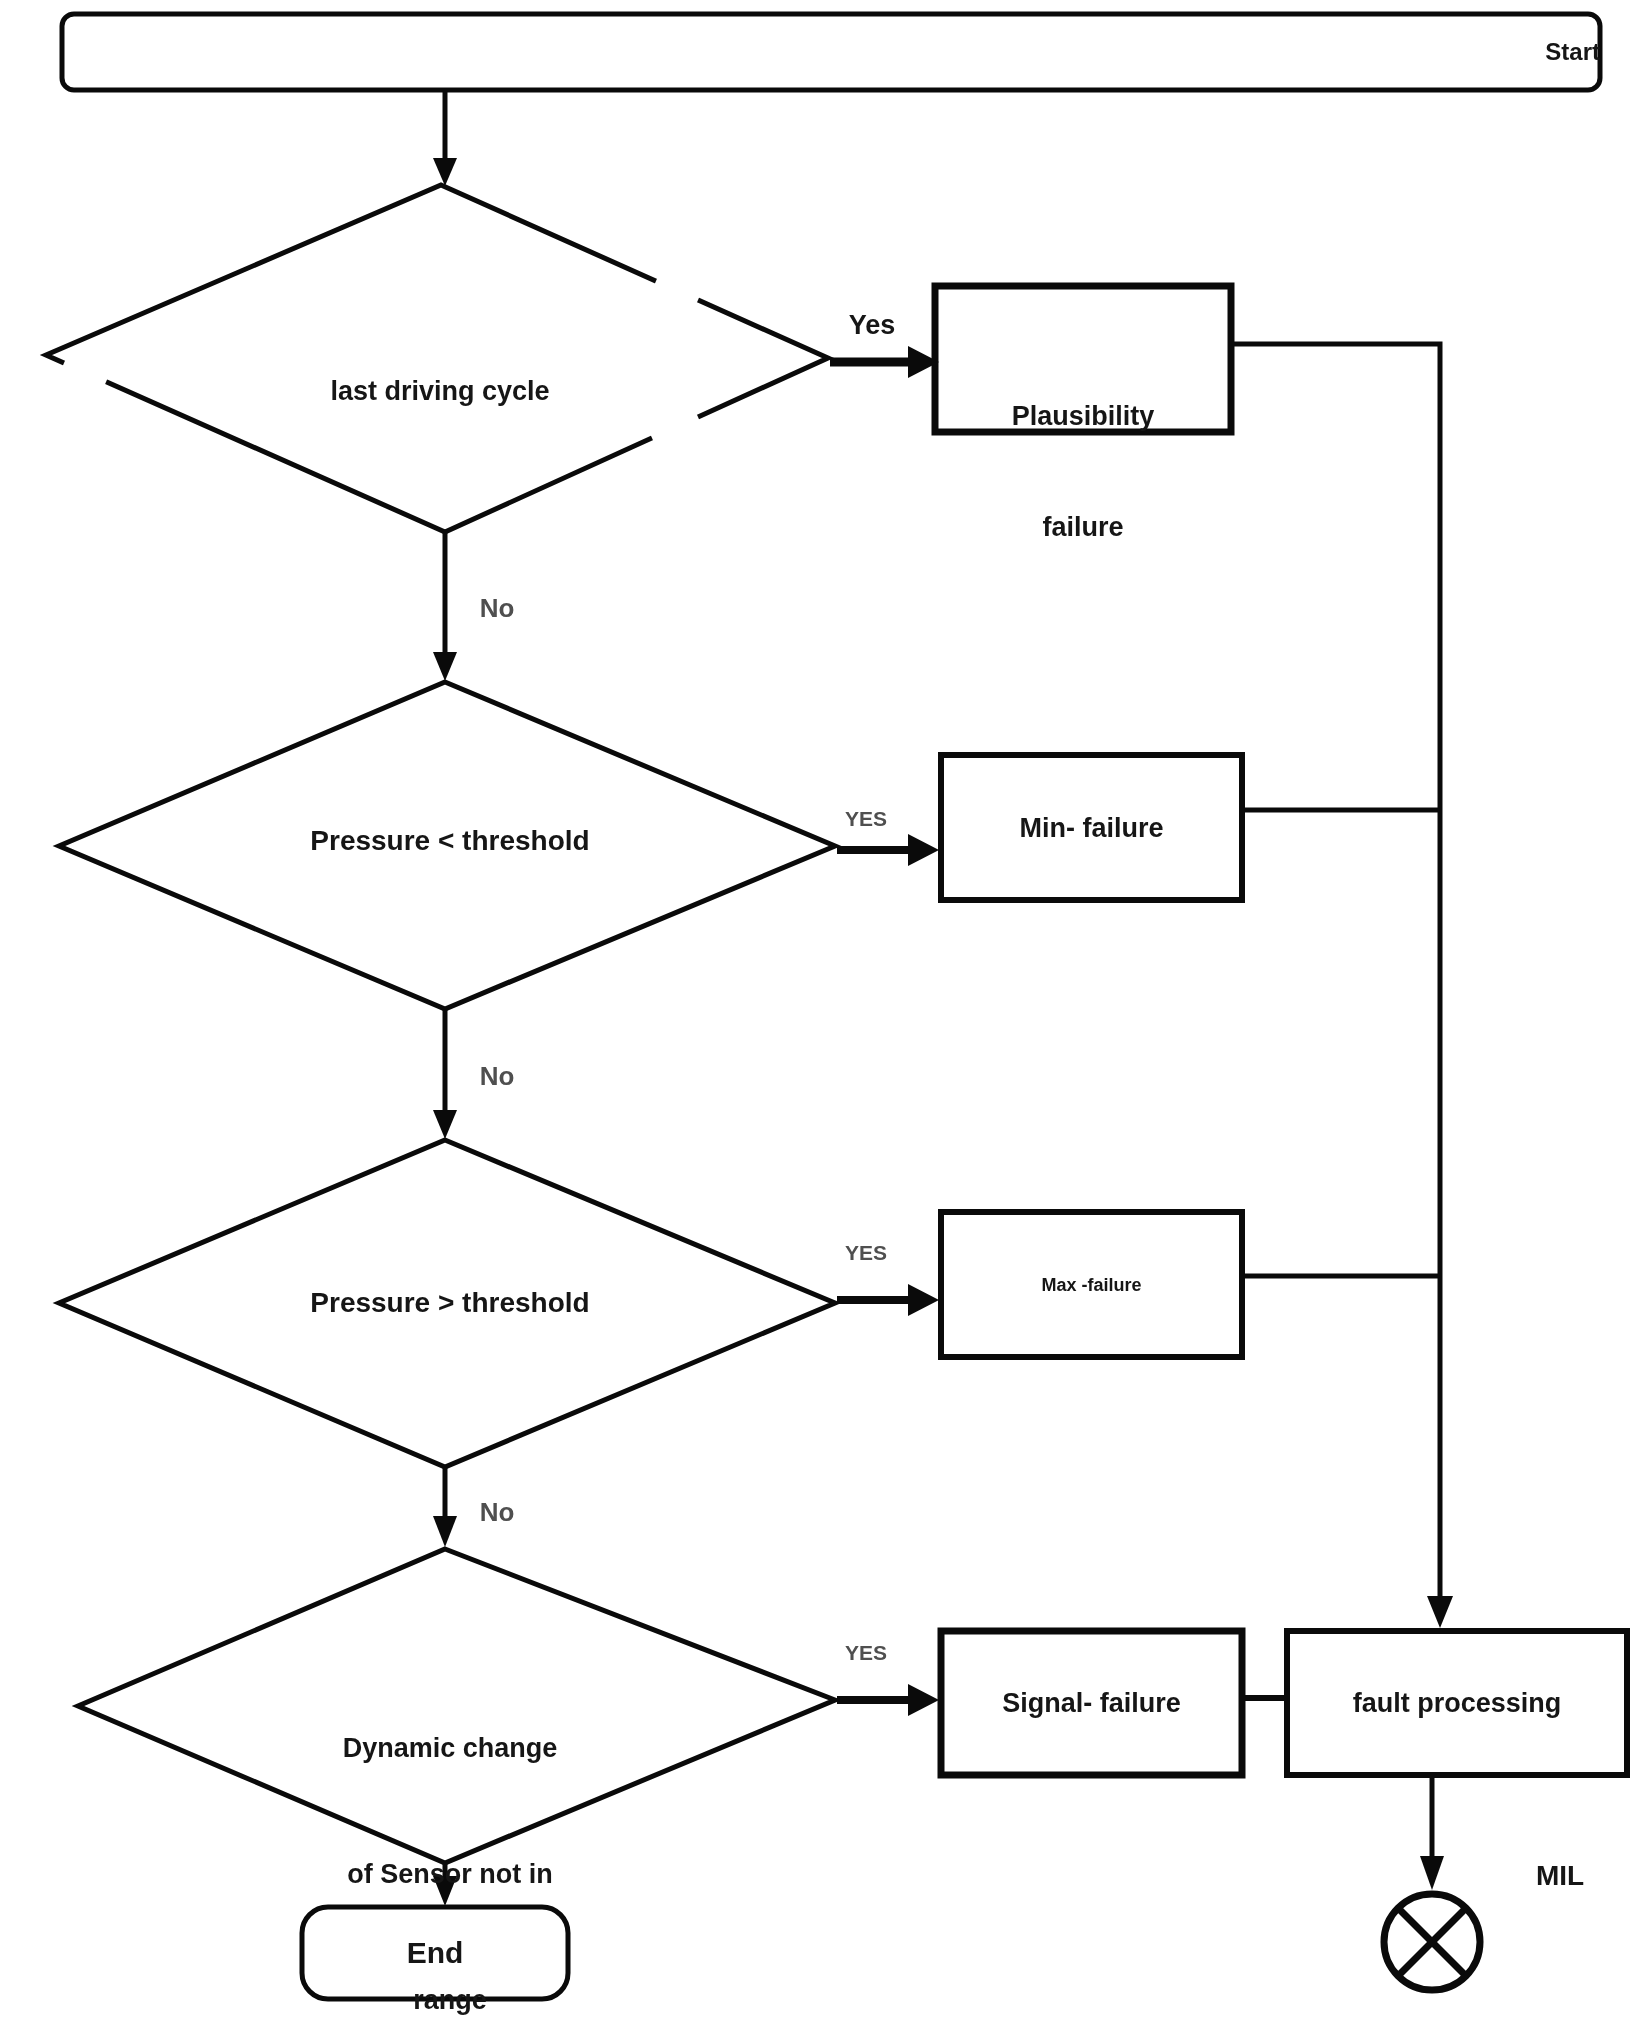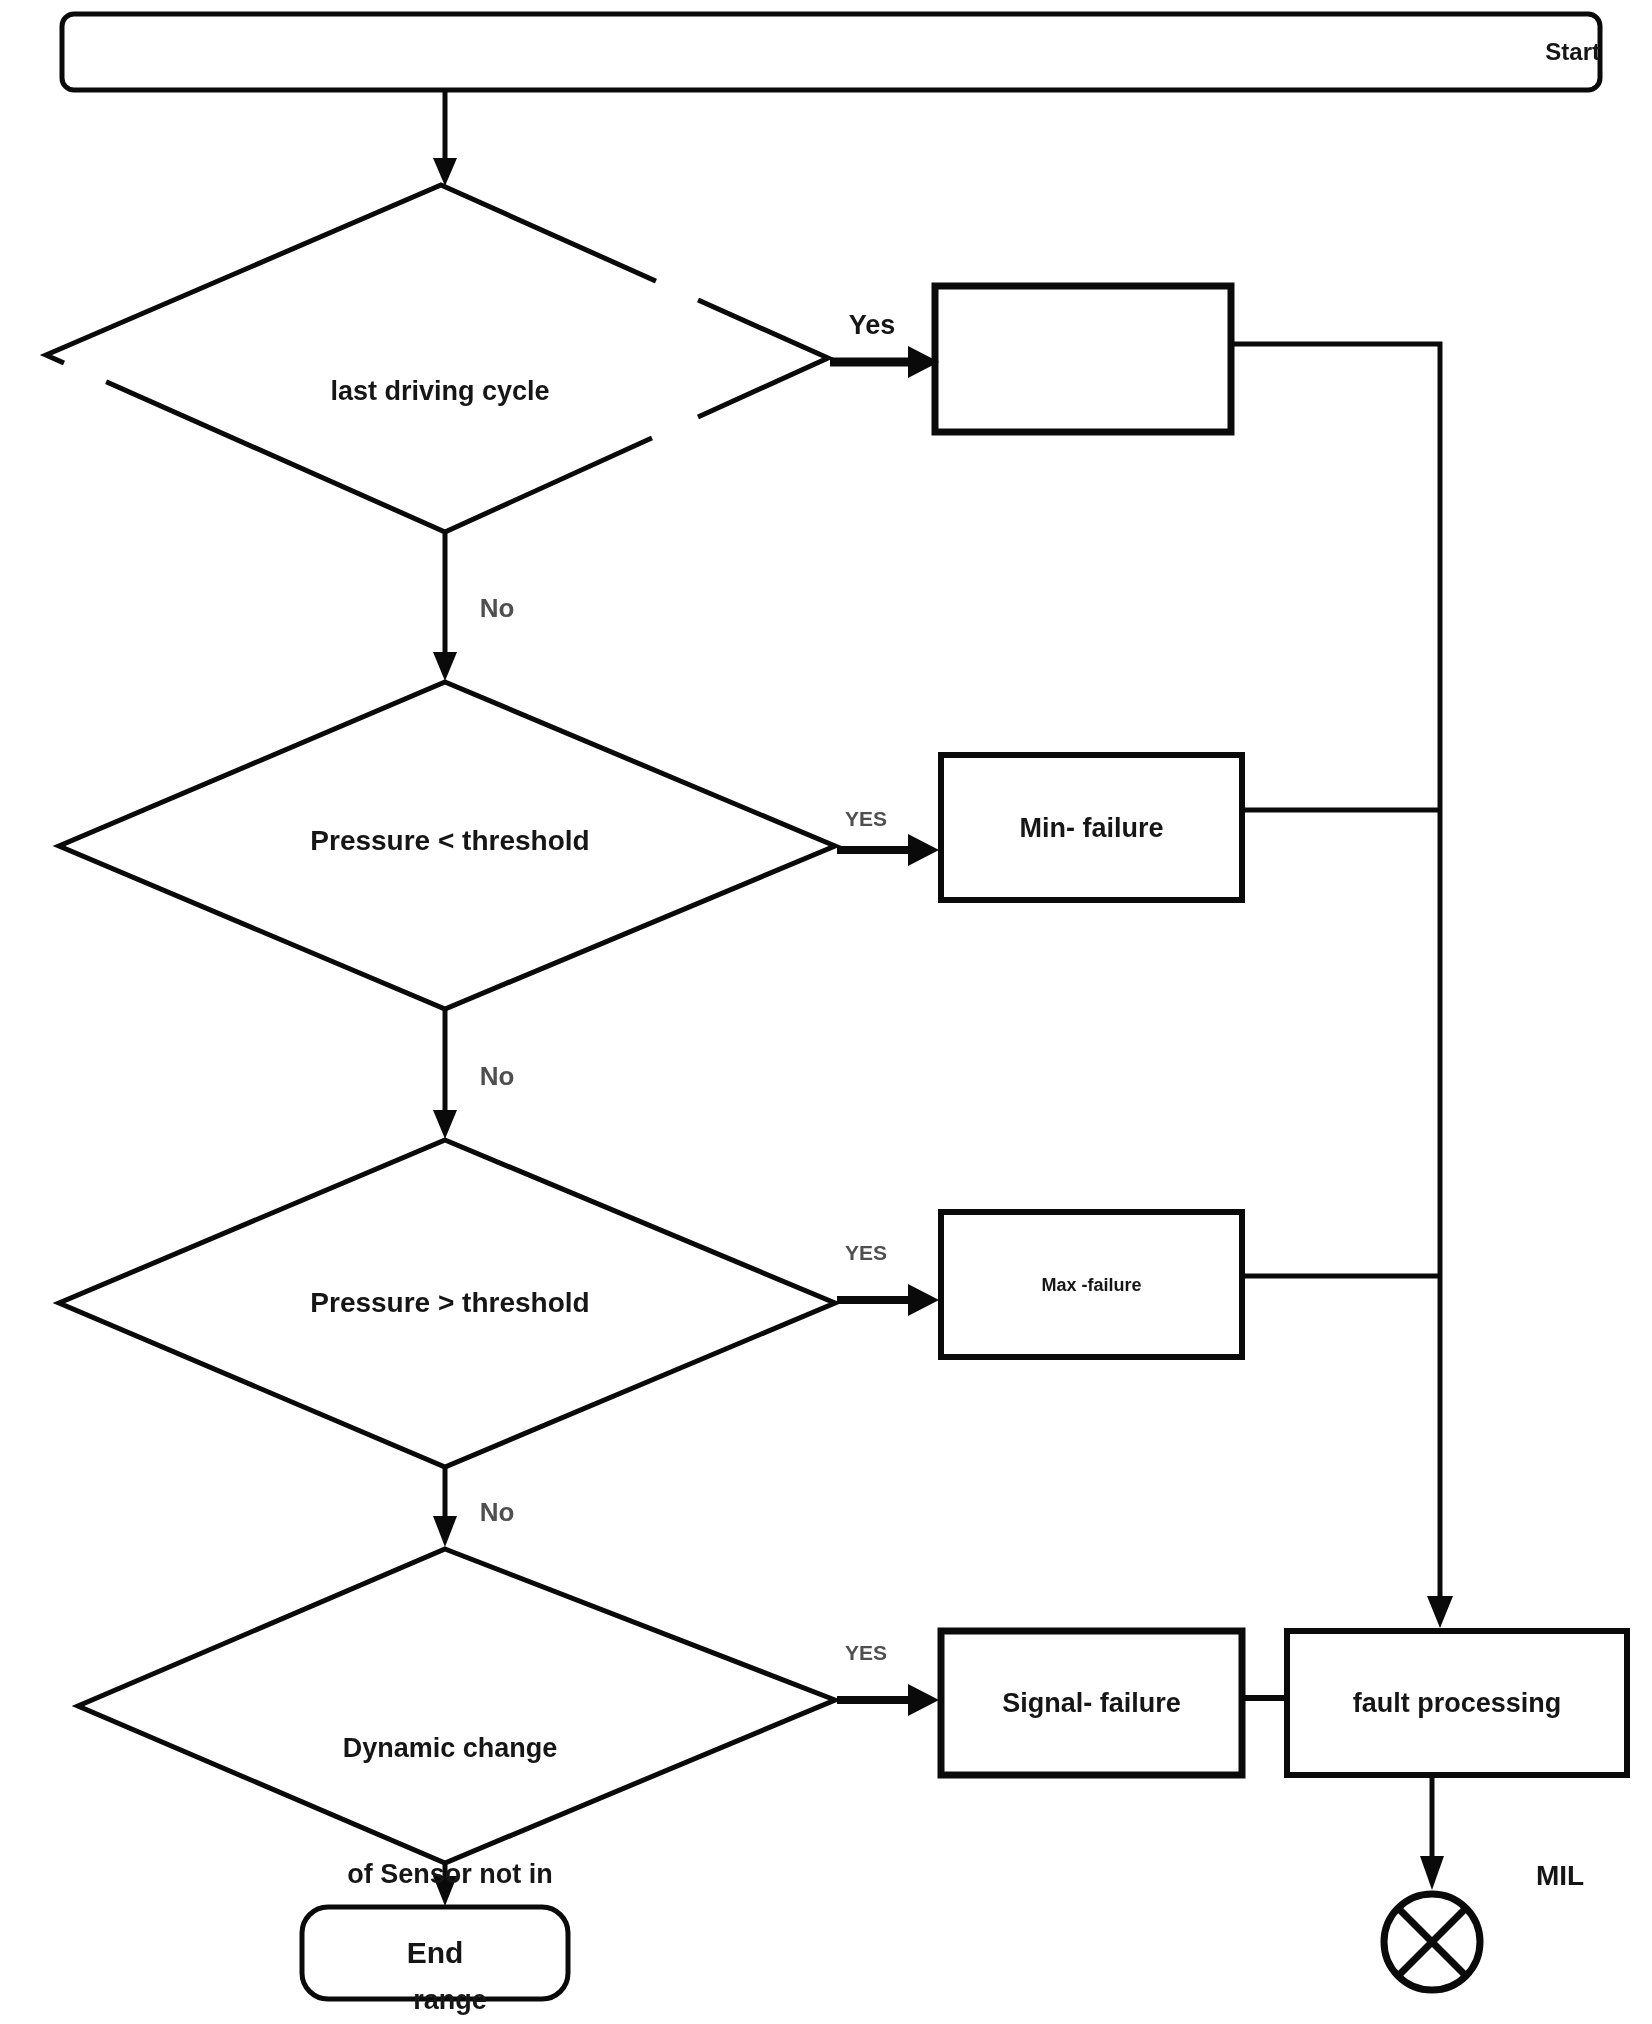--- a/index.html
+++ b/index.html
@@ -125,20 +125,24 @@
   </svg>
 
   <div class="lbl lbl-start">Start</div>
 
   <div class="lbl lbl-d1">
     <div>last driving cycle</div>
   </div>
 
   <div class="lbl lbl-yes1">Yes</div>
 
+  <div class="lbl lbl-plaus">
+    <div>Plausibility</div>
+    <div>failure</div>
+  </div>
 
   <div class="lbl lbl-no1">No</div>
 
   <div class="lbl lbl-d2">Pressure &lt; threshold</div>
 
   <div class="lbl lbl-yes2">YES</div>
 
   <div class="lbl lbl-min">Min- failure</div>
 
   <div class="lbl lbl-no2">No</div>

